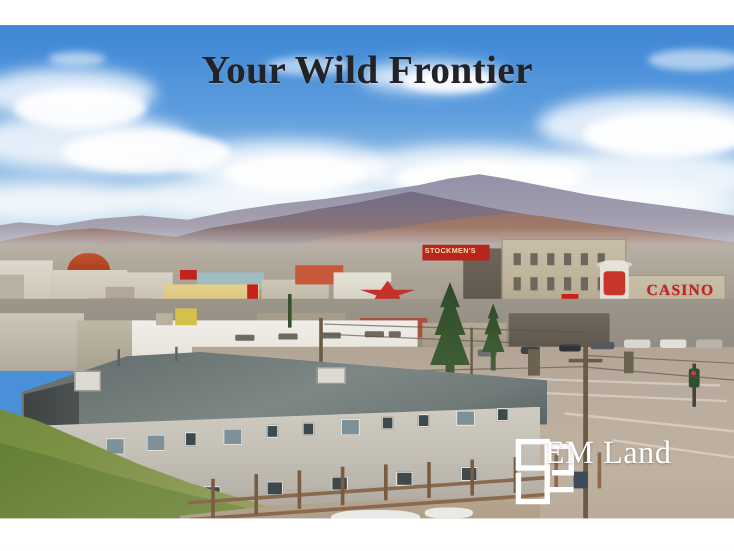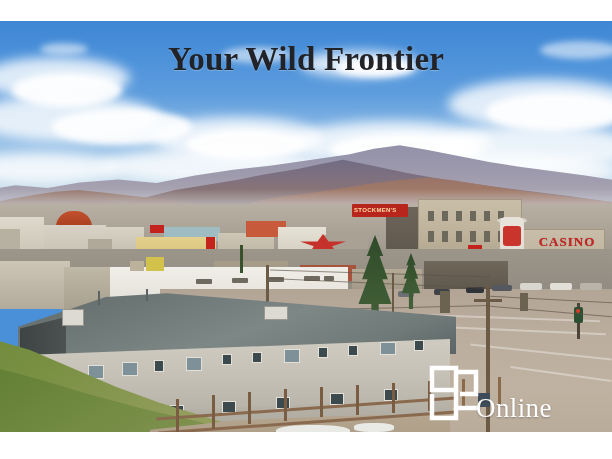--- a/index.html
+++ b/index.html
@@ -706,18 +706,18 @@
     <h1 id="title">Your Wild Frontier</h1>
   </div>
 
   <div id="watermark">
     <svg id="wm-mark" viewBox="0 0 54 58" fill="none" stroke="#ffffff" stroke-width="4.5" stroke-linecap="butt" stroke-linejoin="miter">
       <rect x="4" y="4" width="24" height="22"></rect>
       <path d="M28 8 H48 V30 H32"></path>
       <path d="M28 26 V44 H50"></path>
       <path d="M4 30 V54 H28 V44"></path>
     </svg>
-    <div class="wm-row" id="wm-online">Online</div>
+    <div class="wm-row" id="wm-land">EM Land</div>
   </div>
 
   <div id="bottom-bar"></div>
 
 </div>
 
 </body></html>

